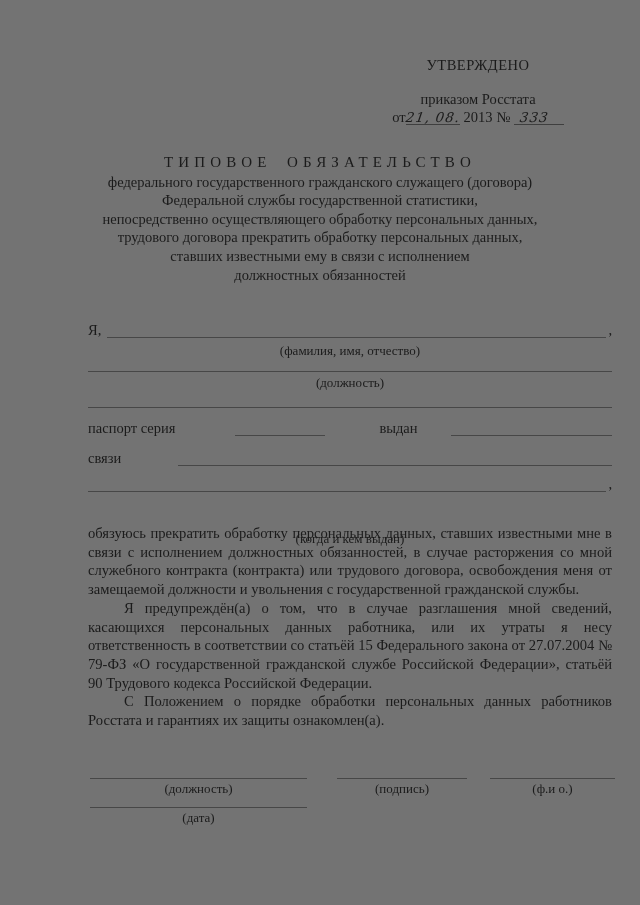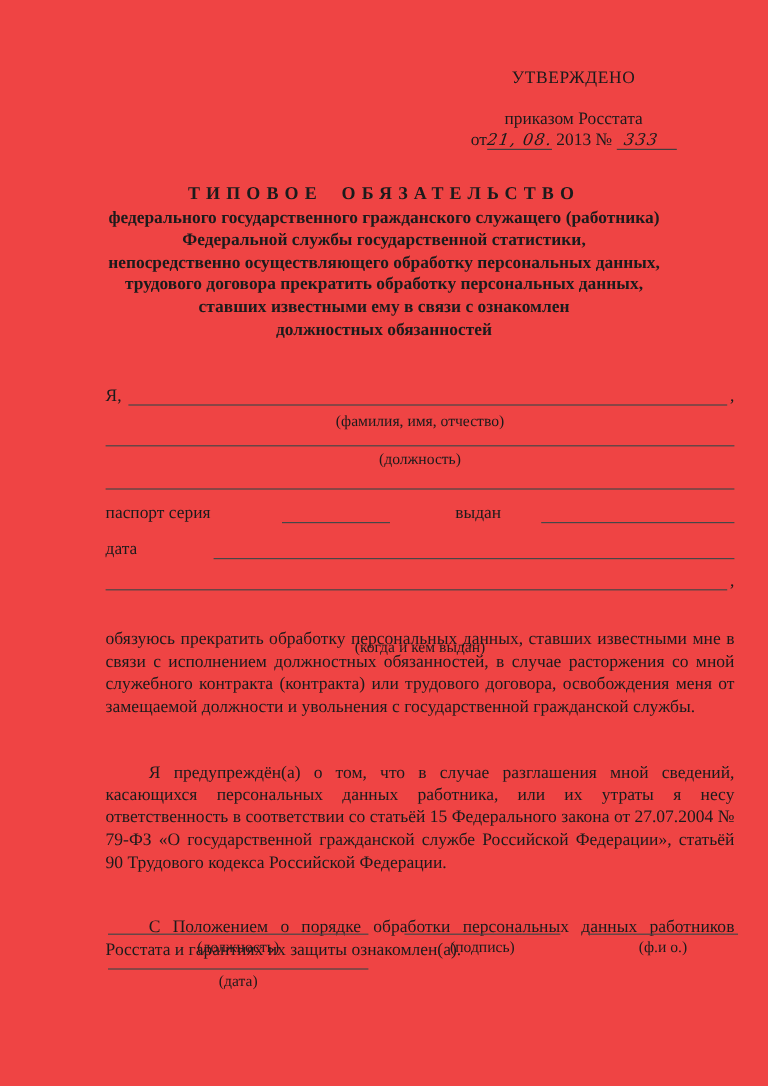--- a/index.html
+++ b/index.html
@@ -1,19 +1,19 @@
 <!DOCTYPE html>
 <html><head>
 <meta charset="utf-8">
 <style>
   html,body { margin:0; padding:0; background:#ffffff; }
   .page {
     position:relative;
     width:640px; height:905px;
-    background:#ef4444;
+    background:#737373;
     font-family:"Liberation Serif", serif;
     color:#1b1b1b;
     overflow:hidden;
   }
   
   .approval {
     position:absolute; top:57px; left:378px; width:200px;
     text-align:center; font-size:14.5px; line-height:17px;
   }
   .approval .approved { letter-spacing:0.5px; margin-bottom:17px; }
@@ -32,21 +32,21 @@
     border-bottom:1.4px solid #3f3f3f;
     text-align:center;
     line-height:14px;
   }
   .hw-date { min-width:52px; }
   .hw-num  { min-width:42px; padding-right:8px; }
 
   
   .title {
     position:absolute; top:153px; left:30px; width:580px;
-    text-align:center; font-weight:bold;
+    text-align:center; font-weight:normal;
     font-size:14.5px; line-height:18.6px;
   }
   .title .t1 {
     font-size:15px; letter-spacing:0.34em; word-spacing:0.45em;
     margin-bottom:1px;
   }
 
   
   .rule { border-bottom:1.4px solid #474747; }
   .caption { font-size:13px; text-align:center; color:#1b1b1b; }
@@ -88,21 +88,21 @@
   .row-issued2 .fill { flex:1; border-bottom:1.4px solid #474747; height:15px; }
   .row-issued2 .comma { padding-left:2px; line-height:15px; }
   .cap-issued { position:absolute; top:495px; left:88px; width:524px;margin-top:36px; }
 
   
   .bodytext {
     position:absolute; top:524px; left:88px; width:524px;
     font-size:14.6px; line-height:18.7px; text-align:justify;
   }
   .bodytext p { margin:0; }
-  .bodytext p.ind { text-indent:36px;margin-top:36px; }
+  .bodytext p.ind { text-indent:36px; }
 
   
   .sig { position:absolute; }
   .sig .sig-line { border-bottom:1.4px solid #474747; height:8px; }
   .sig .caption { margin-top:2px; }
   .sig1 { top:770px; left:90px;  width:217px; }
   .sig2 { top:770px; left:337px; width:130px; }
   .sig3 { top:770px; left:490px; width:125px; }
   .sig4 { top:799px; left:90px;  width:217px; }
 </style>
@@ -112,25 +112,25 @@
 <div class="page">
 
   <div class="approval">
     <div class="approved">УТВЕРЖДЕНО</div>
     <div class="order">приказом Росстата</div>
     <div class="dateline"><span>от</span><span class="hw-line hw-date"><span class="hw">21, 08.</span></span> <span>2013 №</span> <span class="hw-line hw-num"><span class="hw">333</span></span></div>
   </div>
 
   <div class="title">
     <div class="t1">ТИПОВОЕ ОБЯЗАТЕЛЬСТВО</div>
-    <div>федерального государственного гражданского служащего (работника)</div>
+    <div>федерального государственного гражданского служащего (договора)</div>
     <div>Федеральной службы государственной статистики,</div>
     <div>непосредственно осуществляющего обработку персональных данных,</div>
     <div>трудового договора прекратить обработку персональных данных,</div>
-    <div>ставших известными ему в связи с ознакомлен</div>
+    <div>ставших известными ему в связи с исполнением</div>
     <div>должностных обязанностей</div>
   </div>
 
   <div class="row-i">
     <span class="lbl">Я,</span>
     <span class="fill"></span>
     <span class="comma">,</span>
   </div>
   <div class="caption cap-fio">(фамилия, имя, отчество)</div>
 
@@ -142,21 +142,21 @@
   <div class="row-passport">
     <span class="lbl">паспорт серия</span>
     <span class="gap-s"></span>
     <span class="fill-serie"></span>
     <span class="gap-m"></span>
     <span class="lbl">выдан</span>
     <span class="fill-num"></span>
   </div>
 
   <div class="row-issued">
-    <span class="lbl">дата</span>
+    <span class="lbl">связи</span>
     <span class="fill"></span>
   </div>
   <div class="row-issued2">
     <span class="fill"></span>
     <span class="comma">,</span>
   </div>
   <div class="caption cap-issued">(когда и кем выдан)</div>
 
   <div class="bodytext">
     <p>обязуюсь прекратить обработку персональных данных, ставших известными мне в связи с исполнением должностных обязанностей, в случае расторжения со мной служебного контракта (контракта) или трудового договора, освобождения меня от замещаемой должности и увольнения с государственной гражданской службы.</p>

